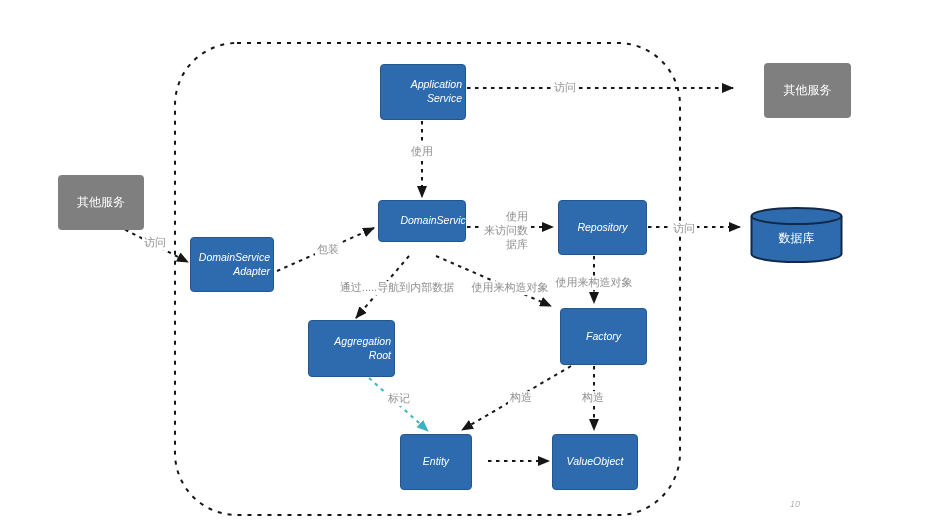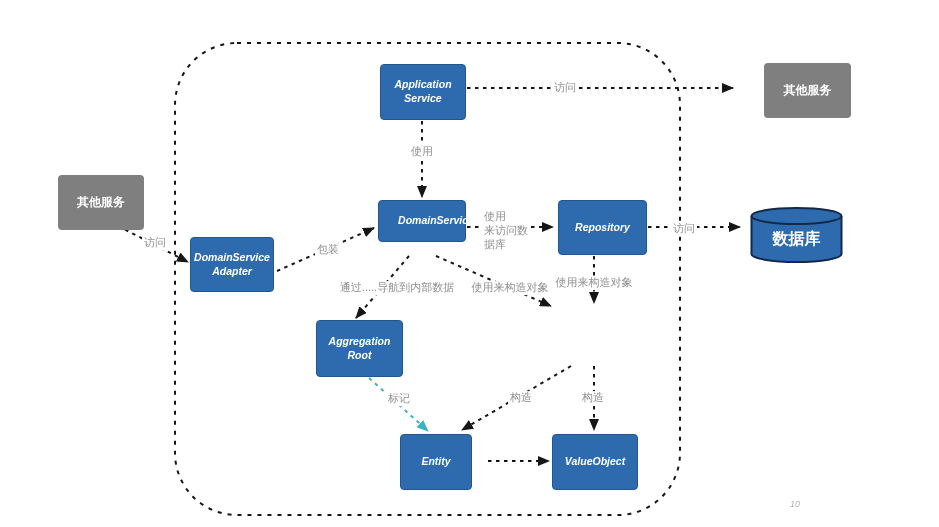--- a/index.html
+++ b/index.html
@@ -3,33 +3,33 @@
 <meta charset="utf-8">
 <style>
   html,body{margin:0;padding:0;background:#fff;}
   #diagram{
     position:relative;width:939px;height:527px;overflow:hidden;background:#fff;
     font-family:"Liberation Sans",sans-serif;
   }
   #edge-layer{position:absolute;left:0;top:0;width:100%;height:100%;}
   .node{
     position:absolute;display:flex;align-items:center;justify-content:center;
-    text-align:center;color:var(--node-text);font-weight:bold;font-size:10.5px;
+    text-align:right;color:var(--node-text);font-weight:normal;font-size:10.5px;
     line-height:1.3;border-radius:4px;box-sizing:border-box;padding:2px 3px;
   }
   .node.blue{background:var(--node-blue);border:1px solid var(--node-blue-border);}
   .node.gray{background:var(--node-gray);font-size:12px;margin-left:28px;}
   .node.italic span{font-style:italic;}
   .node.cylinder{background:transparent;padding:0;border-radius:0;}
   .node.cylinder svg{position:absolute;left:0;top:0;}
-  .node.cylinder .cyl-label{position:relative;margin-top:8px;font-size:16px;}
+  .node.cylinder .cyl-label{position:relative;margin-top:8px;font-size:12px;}
   .edge-label{
     position:absolute;transform:translate(-50%,-50%);
     background:#fff;color:var(--edge-label);font-size:11px;line-height:1.25;
-    padding:0 2px;white-space:pre-line;text-align:left;
+    padding:0 2px;white-space:pre-line;text-align:right;
   }
   .page-number{
     position:absolute;font-size:9px;font-style:italic;color:var(--page-number);
   }
 </style>
 </head>
 <body>
 
 <div id="diagram" style="--node-blue: #2e6bae; --node-blue-border: #24568c; --node-gray: #7f7f7f; --edge-label: #8f8f8f; --node-text: #ffffff; --page-number: #b3b3b3;">
   <svg id="edge-layer" viewBox="0 0 939 527">
@@ -90,22 +90,25 @@
     <div class="node blue italic" style="left: 558px; top: 200px; width: 89px; height: 55px;">
       <span>Repository</span>
     </div>
     <div class="node cylinder" style="left: 750px; top: 207px; width: 93px; height: 56px;">
       <svg width="93" height="56" viewBox="0 0 93 56">
         <path d="M1.5,9 L1.5,47 A45,8 0 0 0 91.5,47 L91.5,9" fill="#2e6bae" stroke="#12294a" stroke-width="2"></path>
         <ellipse cx="46.5" cy="9" rx="45" ry="8" fill="#2e6bae" stroke="#12294a" stroke-width="2"></ellipse>
       </svg>
       <span class="cyl-label">数据库</span>
     </div>
-    <div class="node blue italic" style="left: 316px; top: 320px; width: 87px; height: 57px;">
+    <div class="node blue italic" style="left: 308px; top: 320px; width: 87px; height: 57px;">
       <span>Aggregation Root</span>
+    </div>
+    <div class="node blue italic" style="left: 560px; top: 308px; width: 87px; height: 57px;">
+      <span>Factory</span>
     </div>
     <div class="node blue italic" style="left: 400px; top: 434px; width: 72px; height: 56px;">
       <span>Entity</span>
     </div>
     <div class="node blue italic" style="left: 552px; top: 434px; width: 86px; height: 56px;">
       <span>ValueObject</span>
     </div>
   </div>
 
 </body></html>

